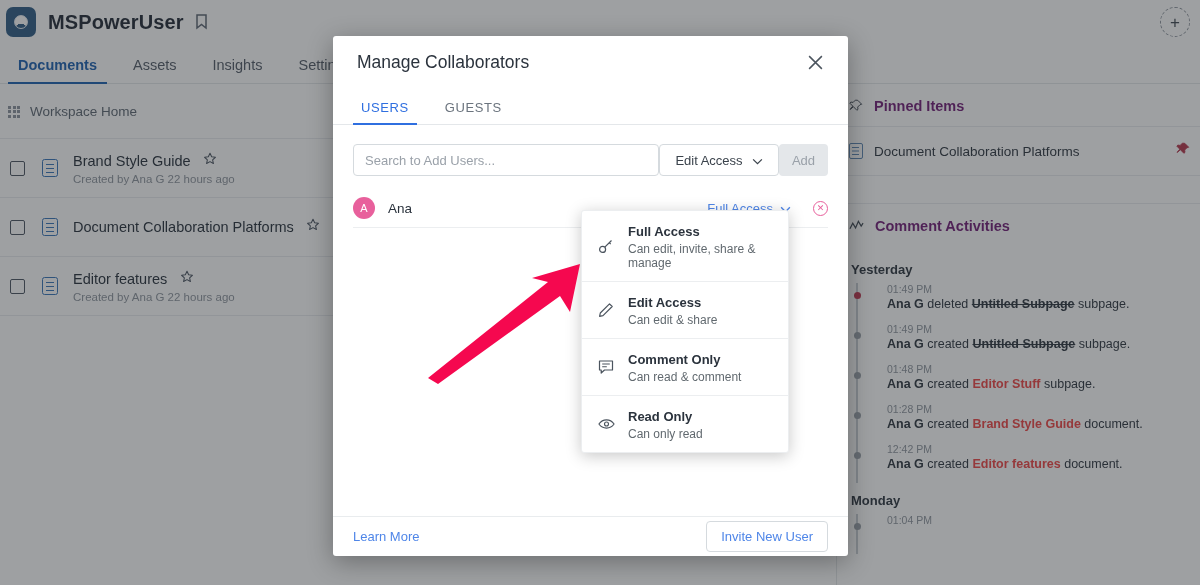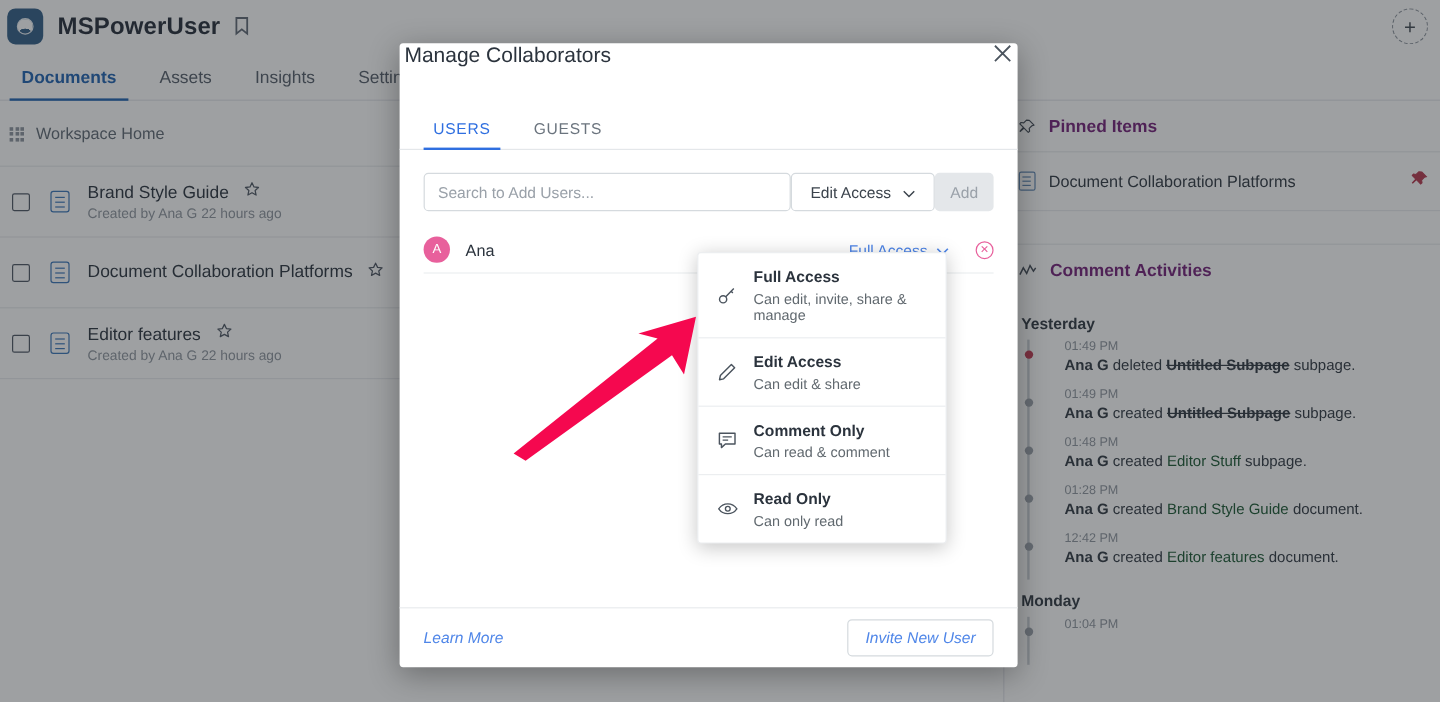--- a/index.html
+++ b/index.html
@@ -87,30 +87,30 @@
   .tl-group-label { font-size:13px; font-weight:700; color:#2b333d; padding:14px 0 6px 14px;}
   .timeline { position:relative; padding-left:14px; }
   .timeline:before{ content:""; position:absolute; left:19px; top:0; bottom:0; width:1.5px; background:#cbd0d6;}
   .tl-item { position:relative; padding-left:36px; height:40px; }
   .tl-dot { position:absolute; left:2.5px; top:9px; width:7px; height:7px; border-radius:50%; background:#9aa1a9;}
   .tl-dot.hl { background:#c0364f; }
   .tl-time { font-size:10.5px; color:#8d949d; }
   .tl-text { font-size:12.5px; color:#2b333d; margin-top:2px; }
   .tl-text b { font-weight:700; }
   .tl-strike { text-decoration:line-through; font-weight:700; color:#2b333d;}
-  .tl-link { color:#14532d; font-weight:400;text-align:right; }
+  .tl-link { color:#ef4444; font-weight:700;text-align:right; }
 
   
   .scrim { position:absolute; inset:0; background:rgba(40,44,48,.45); }
   .modal {
     position:absolute; left:333px; top:36px; width:515px; height:520px;
     background:#fff; border-radius:3px; box-shadow:0 6px 26px rgba(0,0,0,.32);
     display:flex; flex-direction:column;
   }
-  .m-head { height:52px; display:flex; align-items:flex-start; padding:0 4px; }
+  .m-head { height:52px; display:flex; align-items:center; padding:0 24px; }
   .m-title { font-size:17.5px; color:#2b333d; flex:1; }
   .m-close { color:#4b545e; cursor:pointer; display:flex;}
   .m-tabs { height:37px; display:flex; align-items:flex-end; padding:0 20px;
     border-bottom:1px solid #e4e7ea; }
   .m-tab { font-size:13px; letter-spacing:.6px; color:#6b747e; padding:0 8px 9px 8px; position:relative; }
   .m-tab.active { color:#2f6fe0; }
   .m-tab.active:after{content:"";position:absolute;left:0;right:0;bottom:-1px;height:2.5px;background:#2f6fe0;}
 
   .m-toolbar { display:flex; align-items:center; padding:19px 20px 0 20px; }
   .srch { flex:1; height:32px; border:1px solid #d5dade; border-radius:4px;
@@ -125,22 +125,22 @@
   .userrow { height:39px; margin:13px 20px 0 20px; border-bottom:1px solid #eceef0;
     display:flex; align-items:center; }
   .avatar { width:22px; height:22px; border-radius:50%; background:#e8609c; color:#fff;
     font-size:11px; display:flex; align-items:center; justify-content:center; flex:none;}
   .uname { font-size:13.5px; color:#2b333d; margin-left:13px; flex:1; }
   .urole { font-size:13px; color:#4f86e8; display:flex; align-items:center; gap:7px; }
   .uremove { margin-left:22px; width:15px; height:15px; border-radius:50%; border:1.3px solid #e8609c;
     color:#e8609c; font-size:9px; display:flex; align-items:center; justify-content:center; }
 
   .m-body { flex:1; position:relative; }
-  .m-foot { height:50px; border-top:1px solid #e9ecee; display:flex; align-items:center;
-    padding:0 20px; justify-content:space-between;font-style:italic; }
+  .m-foot { height:40px; border-top:1px solid #e9ecee; display:flex; align-items:center;
+    padding:0 20px; justify-content:space-between; }
   .learn { font-size:13px; color:#4f86e8; }
   .invite { height:31px; padding:0 14px; border:1px solid #d5dade; border-radius:4px;
     display:flex; align-items:center; font-size:13px; color:#4f86e8; }
 
   
   .accmenu { position:absolute; left:581px; top:210px; width:208px; background:#fff;
     border-radius:3px; box-shadow:0 3px 16px rgba(0,0,0,.22); border:1px solid #eceef0; }
   .accitem { display:flex; align-items:center; padding:11px 14px; border-bottom:1px solid #eceef0; }
   .accitem:last-child { border-bottom:none; }
   .acc-ic { width:20px; color:#4b545e; display:flex; justify-content:center; flex:none; margin-right:12px;}

